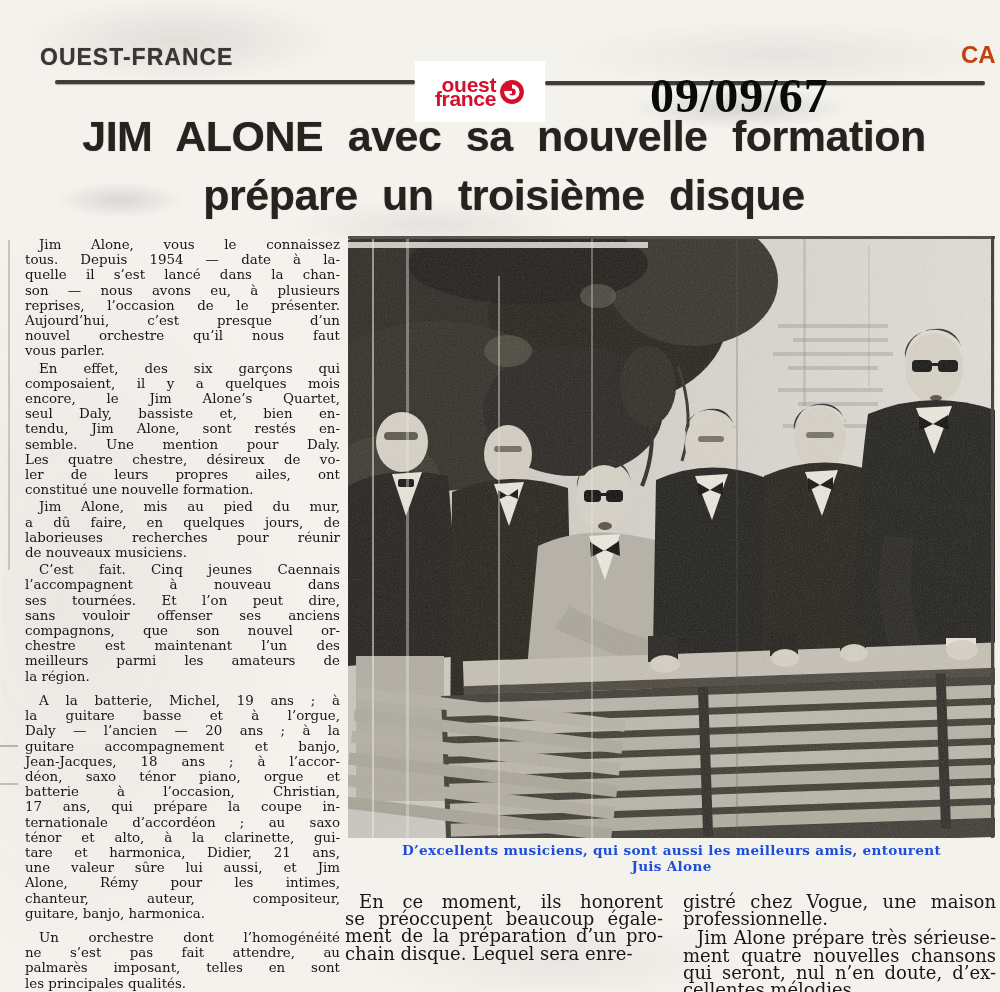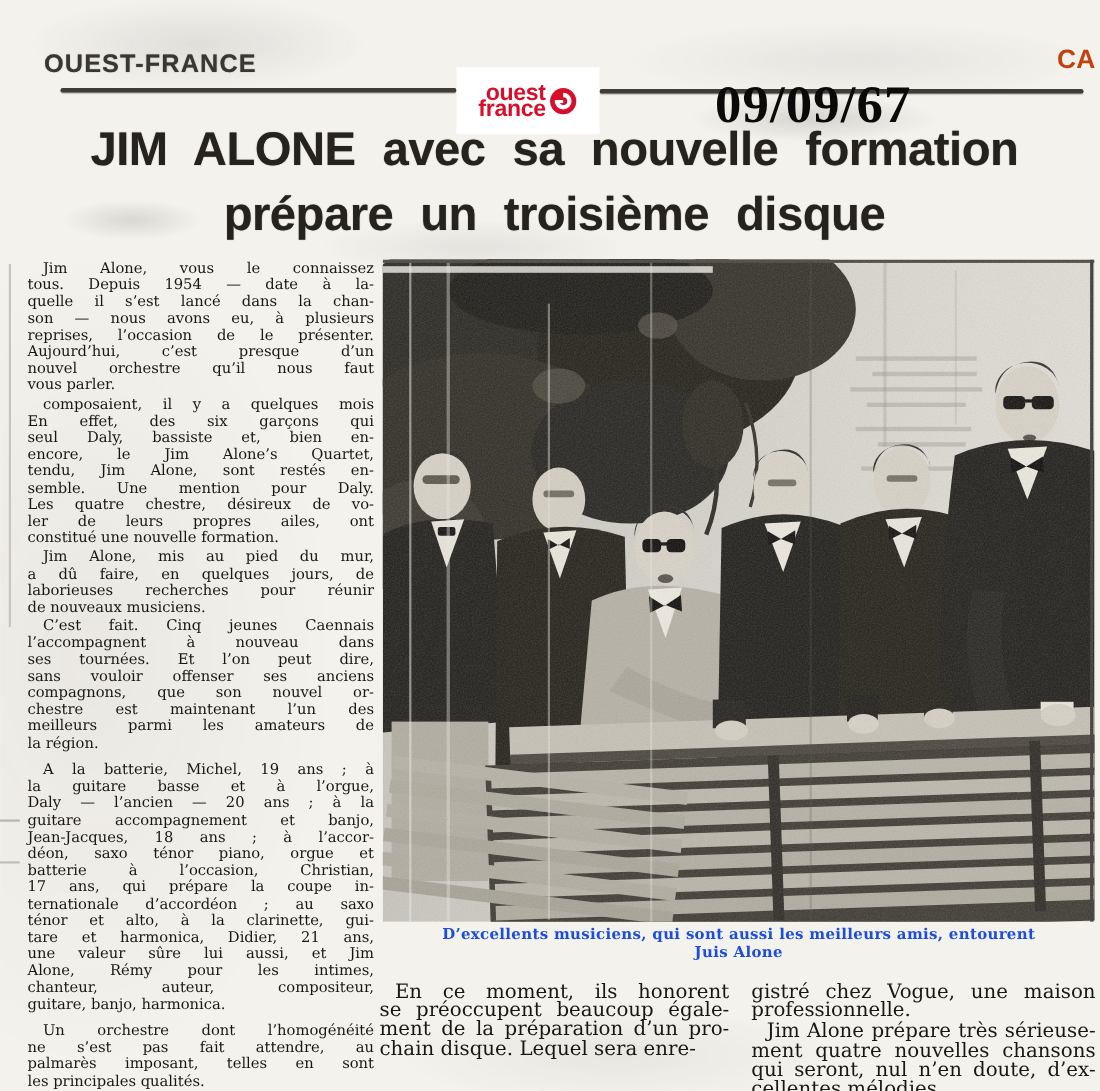--- a/index.html
+++ b/index.html
@@ -112,24 +112,24 @@
         <div class="jline">Jim Alone, vous le connaissez</div>
         <div class="jline">tous. Depuis 1954 — date à la-</div>
         <div class="jline">quelle il s’est lancé dans la chan-</div>
         <div class="jline">son — nous avons eu, à plusieurs</div>
         <div class="jline">reprises, l’occasion de le présenter.</div>
         <div class="jline">Aujourd’hui, c’est presque d’un</div>
         <div class="jline">nouvel orchestre qu’il nous faut</div>
         <div class="jline last">vous parler.</div>
       </div>
     <div class="para">
+        <div class="jline">En effet, des six garçons qui</div>
         <div class="jline">composaient, il y a quelques mois</div>
-        <div class="jline">En effet, des six garçons qui</div>
+        <div class="jline">encore, le Jim Alone’s Quartet,</div>
         <div class="jline">seul Daly, bassiste et, bien en-</div>
-        <div class="jline">encore, le Jim Alone’s Quartet,</div>
         <div class="jline">tendu, Jim Alone, sont restés en-</div>
         <div class="jline">semble. Une mention pour Daly.</div>
         <div class="jline">Les quatre chestre, désireux de vo-</div>
         <div class="jline">ler de leurs propres ailes, ont</div>
         <div class="jline last">constitué une nouvelle formation.</div>
       </div>
     <div class="para">
         <div class="jline">Jim Alone, mis au pied du mur,</div>
         <div class="jline">a dû faire, en quelques jours, de</div>
         <div class="jline">laborieuses recherches pour réunir</div>

